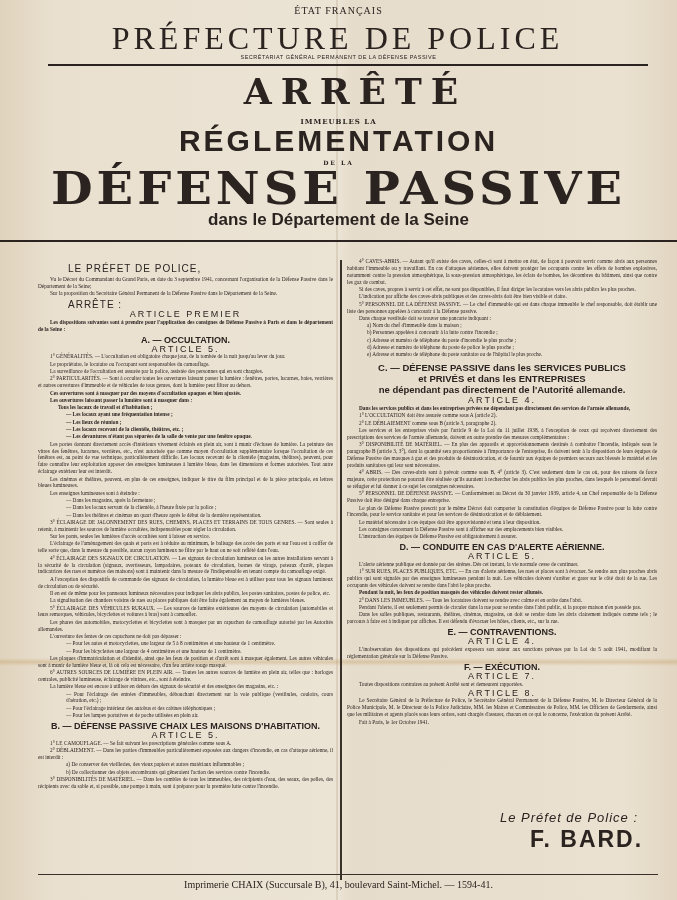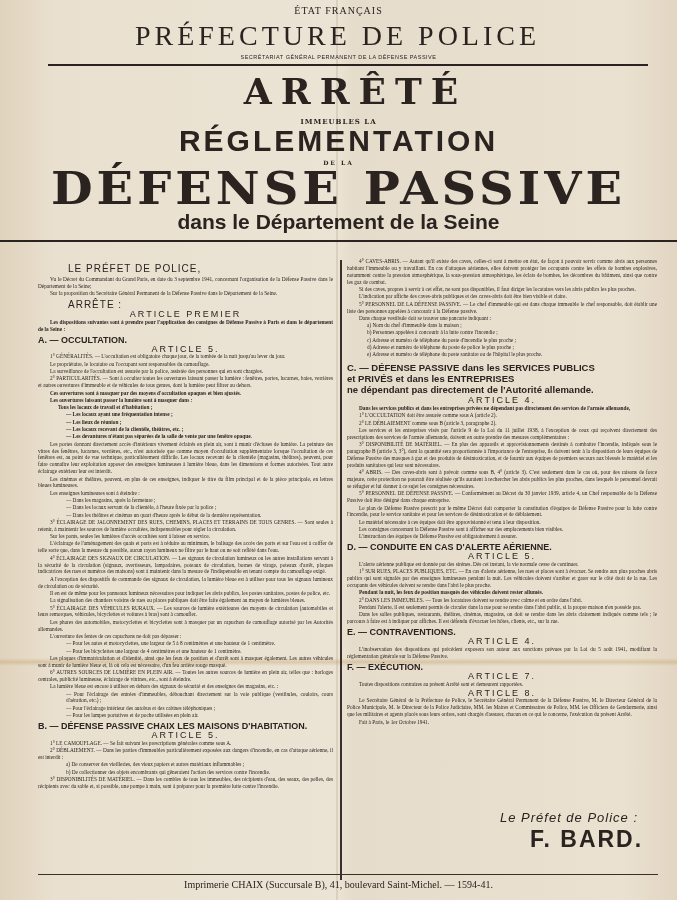--- a/index.html
+++ b/index.html
@@ -2,41 +2,41 @@
 <html><head>
 <meta charset="utf-8">
 <style>
   html,body{margin:0;padding:0;}
   body{width:677px;height:900px;background:#e6dccb;overflow:hidden;position:relative;font-family:"Liberation Serif",serif;color:#2a2320;}
   .paper{position:absolute;left:0;top:0;width:677px;height:900px;background:linear-gradient(90deg,#e0d3bd 0,#e9e0cf 8%,#ebe3d4 50%,#e6dccb 52%,#eae1d0 92%,#e2d6c2 100%);}
   .fold-v{position:absolute;left:336px;top:0;width:2px;height:900px;background:rgba(150,120,90,0.18);}
   .fold-h{position:absolute;left:0;top:658px;width:677px;height:8px;background:linear-gradient(180deg,rgba(190,150,90,0) 0,rgba(190,150,90,0.35) 50%,rgba(190,150,90,0) 100%);}
   .c{text-align:center;}
   .etat{position:absolute;top:5px;left:0;width:677px;font-size:10px;letter-spacing:1px;}
-  .pref{position:absolute;top:20px;left:0;width:675px;font-size:28px;letter-spacing:4px;}
+  .pref{position:absolute;top:20px;left:0;width:675px;font-size:32px;letter-spacing:4px;}
   .secr{position:absolute;top:54px;left:0;width:677px;font-family:"Liberation Sans",sans-serif;font-size:5.5px;letter-spacing:.5px;}
   .rule1{position:absolute;top:64px;left:48px;width:600px;height:2px;background:#2a2320;}
   .arrete{position:absolute;top:70px;left:17px;width:677px;font-family:"DejaVu Serif",serif;font-weight:bold;font-size:36px;letter-spacing:9px;}
   .conc{position:absolute;top:117px;left:0;width:677px;font-family:"DejaVu Serif",serif;font-weight:bold;font-size:7px;letter-spacing:1px;}
   .regl{position:absolute;top:124px;left:0;width:677px;font-family:"Liberation Sans",sans-serif;font-weight:bold;font-size:30px;letter-spacing:3px;}
   .dela{position:absolute;top:159px;left:0;width:677px;font-family:"DejaVu Serif",serif;font-weight:bold;font-size:6px;letter-spacing:2px;}
   .defense{position:absolute;top:160px;left:0;width:677px;font-family:"DejaVu Serif",serif;font-weight:900;font-size:48px;letter-spacing:4px;transform:scaleY(0.95);}
-  .dans{position:absolute;top:210px;left:0;width:677px;font-family:"Liberation Sans",sans-serif;font-weight:bold;font-size:21px;}
+  .dans{position:absolute;top:210px;left:0;width:677px;font-family:"Liberation Sans",sans-serif;font-weight:bold;font-size:17px;}
   .rule2{position:absolute;top:240px;left:0;width:677px;height:2px;background:#2a2320;}
   .vline{position:absolute;left:340px;top:260px;width:1.5px;height:620px;background:#3a302a;}
   .col{position:absolute;font-size:5.3px;line-height:6.9px;text-align:justify;}
   .col.left{left:38px;top:262px;width:295px;}
   .col.right{left:347px;top:258px;width:310px;}
   .col p{margin:0 0 .4px 0;text-indent:12px;}
   .col p.ind2{text-indent:0;padding-left:28px;}
   .col p.ind3{text-indent:0;padding-left:20px;}
   .h-prefet{font-family:"Liberation Sans",sans-serif;font-size:10px;letter-spacing:1px;margin:4px 0 3px 30px;}
   .h-arrete{font-family:"Liberation Sans",sans-serif;font-size:10px;letter-spacing:1px;margin:5px 0 2px 30px;}
   .art{text-align:center;font-family:"Liberation Sans",sans-serif;font-size:9px;letter-spacing:2px;margin:2px 0 1px 0;}
-  .sec{font-family:"Liberation Sans",sans-serif;font-weight:bold;font-size:9px;margin:4px 0 1px 0;}
+  .sec{text-align:center;font-family:"Liberation Sans",sans-serif;font-weight:bold;font-size:9px;margin:4px 0 1px 0;}
   .sec.big{font-size:9.5px;line-height:11px;}
   .b{font-weight:bold;}
   .rule3{position:absolute;top:874px;left:38px;width:620px;height:1px;background:#3a302a;}
   .footer{position:absolute;top:879px;left:0;width:677px;font-size:10px;}
   .fait{margin-top:3px;}
   .sig1{position:absolute;top:810px;left:500px;font-style:italic;font-size:13px;font-family:"Liberation Sans",sans-serif;letter-spacing:1px;}
   .sig2{position:absolute;top:826px;left:512px;font-family:"Liberation Sans",sans-serif;font-weight:bold;font-size:23px;letter-spacing:2px;margin-left:18px;}
 </style>
 </head>
 <body>

